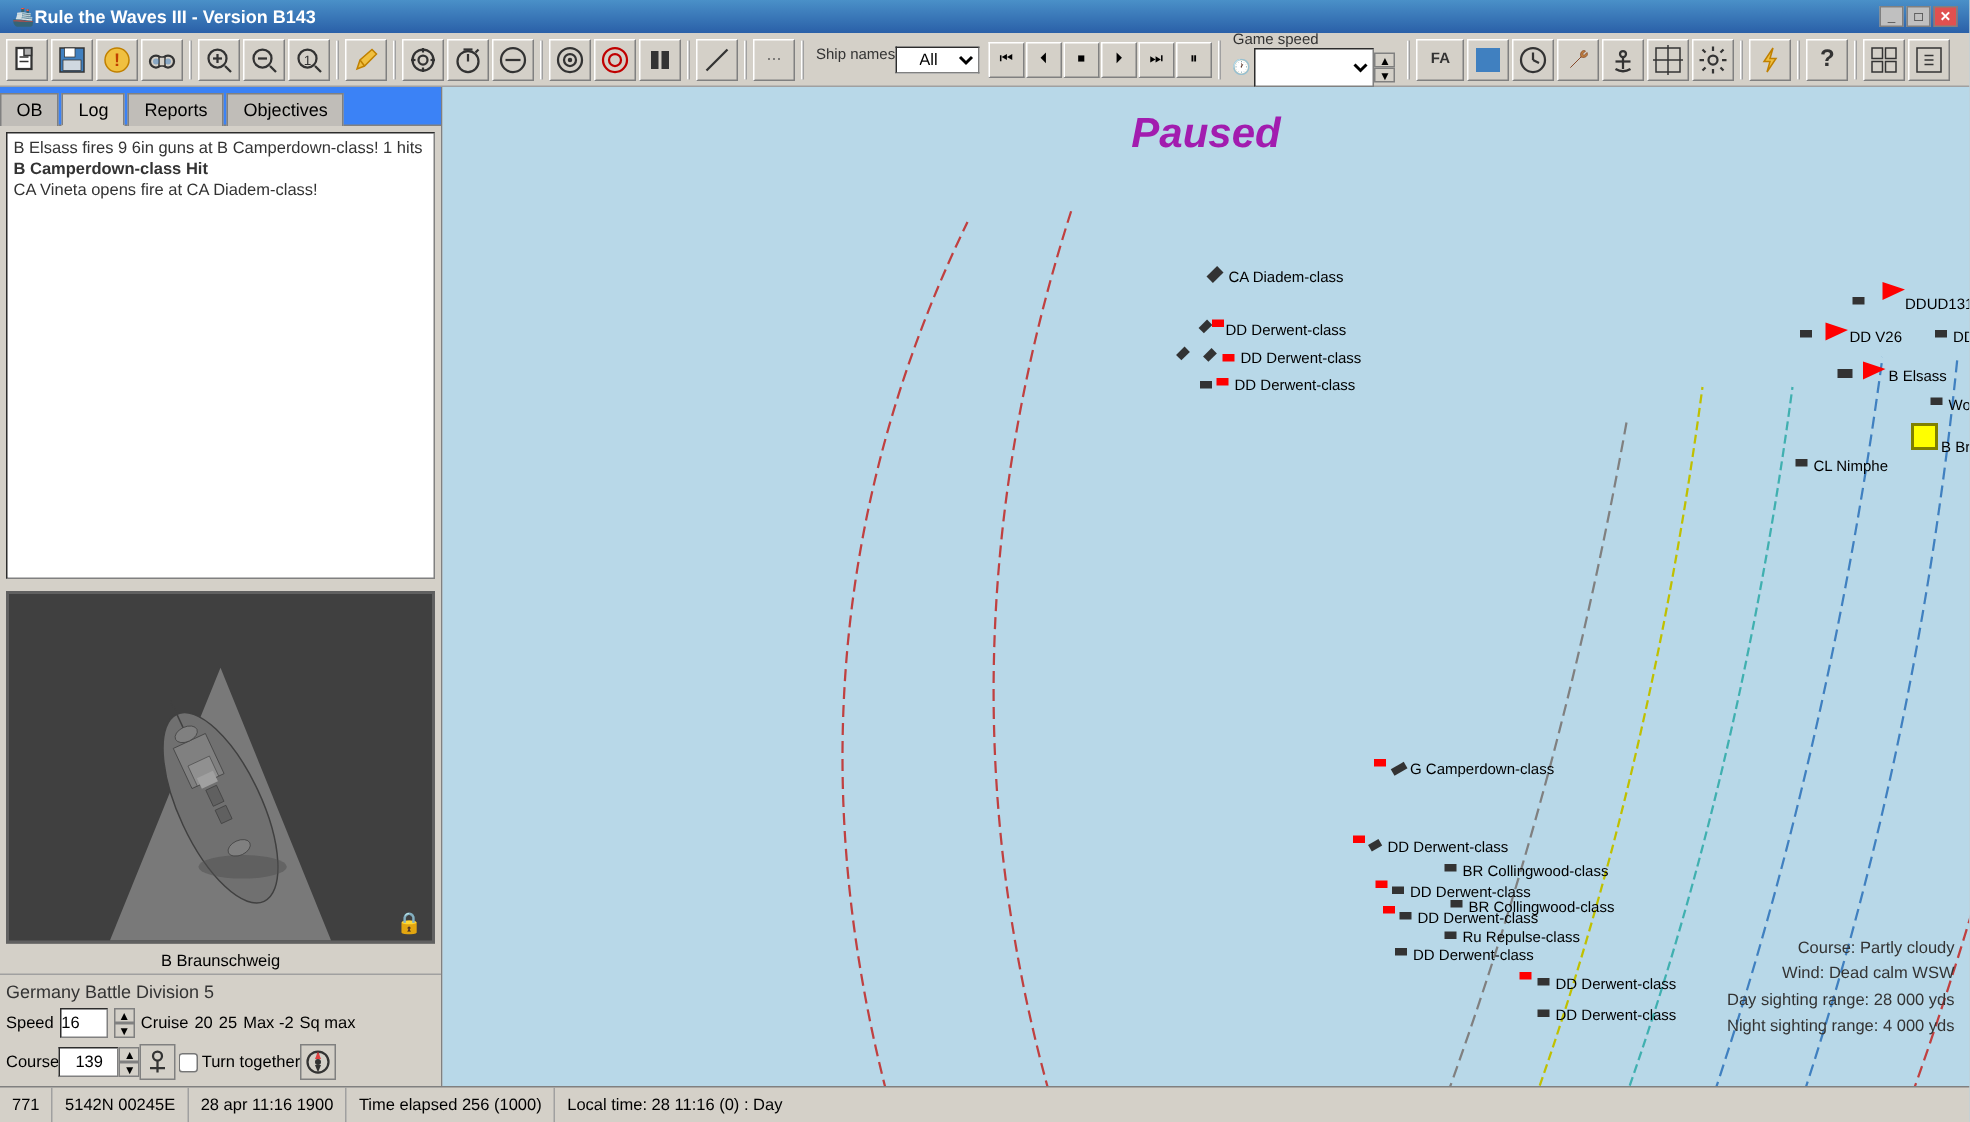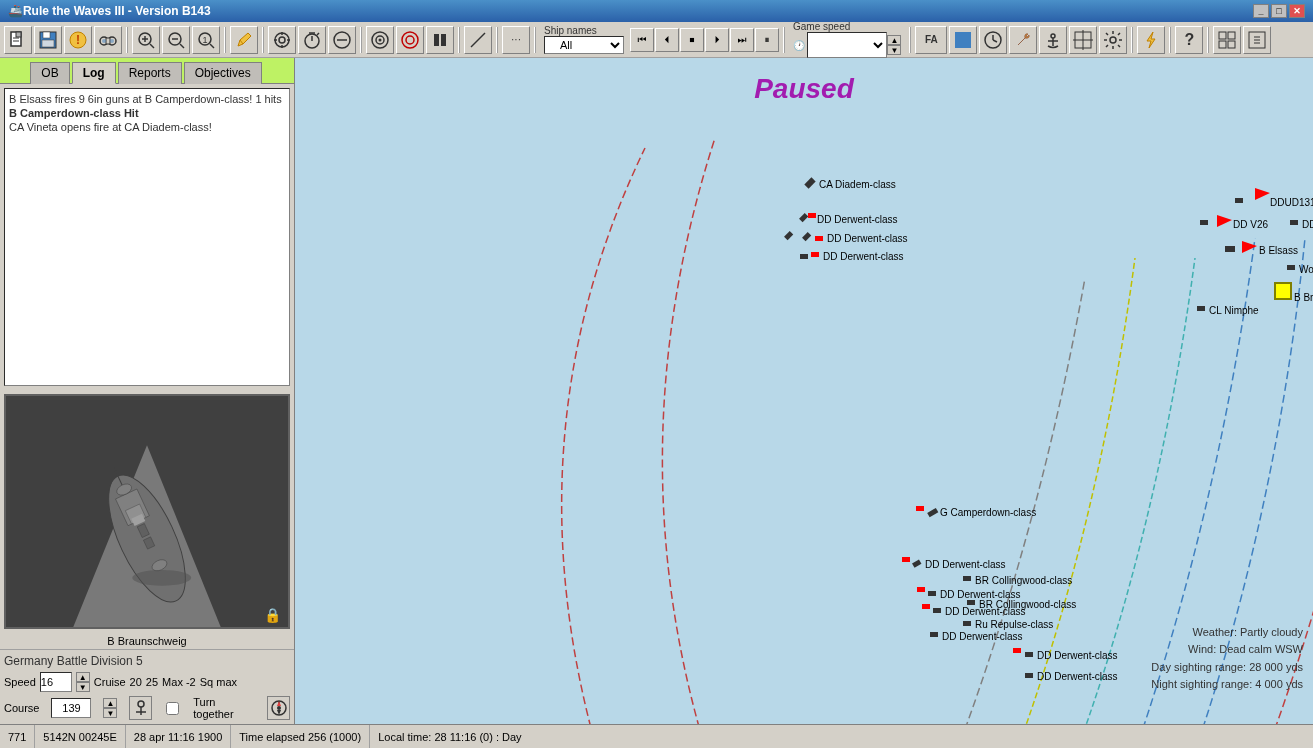--- a/index.html
+++ b/index.html
@@ -34,25 +34,25 @@
       gap: 2px;
     }
     .toolbar-btn {
       width: 28px; height: 28px; background: #d4d0c8;
       border: 1px solid #808080; border-top-color: #ffffff; border-left-color: #ffffff;
       display: flex; align-items: center; justify-content: center;
       font-size: 14px; cursor: pointer; color: #333;
     }
     .toolbar-separator { width: 2px; height: 26px; background: #a0a0a0; margin: 0 2px; border-left: 1px solid #ffffff; }
     
-    .ship-names-group { display: flex; flex-direction: column; align-items: flex-start; margin: 12px 4px; }
+    .ship-names-group { display: flex; flex-direction: row; align-items: flex-start; margin: 12px 4px; }
     .ship-names-label { font-size: 10px; color: #333; }
     .ship-names-select {
       height: 18px; font-size: 11px; background: white;
-      border: 1px inset #808080; width: 80px; padding: 0 11px;
+      border: 1px inset #808080; width: 56px; padding: 0 11px;
     }
     
     .game-speed-group { display: flex; flex-direction: column; align-items: flex-start; margin: 0 4px; }
     .game-speed-label { font-size: 10px; color: #333; }
     .game-speed-select {
       height: 26px; font-size: 11px; background: white;
       border: 1px inset #808080; width: 80px; padding: 12px 2px;
     }
 
     .playback-group { display: flex; align-items: center; gap: 1px; }
@@ -74,40 +74,39 @@
       width: 295px;
       background: #d4d0c8;
       border-right: 1px solid #808080;
       display: flex;
       flex-direction: column;
     }
 
     
     #tabs {
       display: flex;
-      background: #bef264;
+      background: #3b82f6;
       border-bottom: 1px solid #808080;
       padding-top: 3px;
-      justify-content: center;
     }
     .tab {
       padding: 3px 10px;
       background: #c0bdb8;
       border: 1px solid #808080;
       border-bottom: none;
       cursor: pointer;
       font-size: 12px;
       margin-right: 2px;
       position: relative;
       top: 1px;
     }
     .tab.active {
       background: #d4d0c8;
       border-bottom: 1px solid #d4d0c8;
-      font-weight: bold;
+      font-weight: normal;
     }
 
     
     #log-area {
       flex: 1;
       background: white;
       border: 1px inset #808080;
       margin: 4px;
       padding: 4px;
       font-size: 11px;
@@ -134,21 +133,21 @@
     .div-input {
       width: 40px; height: 20px; border: 1px inset #808080; background: white;
       font-size: 11px; text-align: left;
     }
     .div-spinner { display: flex; flex-direction: column; }
     .div-spin-btn {
       width: 14px; height: 10px; background: #d4d0c8;
       border: 1px solid #808080; font-size: 8px; cursor: pointer;
       display: flex; align-items: center; justify-content: center;
     }
-    .course-row { display: flex; align-items: center; gap: 12px; margin-top: 4px; }
+    .course-row { display: flex; align-items: center; gap: 0; margin-top: 4px; }
     .course-input {
       width: 40px; height: 20px; border: 1px inset #808080; background: white;
       font-size: 11px; text-align: center;
     }
     .turn-checkbox { margin: 0 2px; }
     .rudder-icon {
       width: 24px; height: 24px; background: #d4d0c8;
       border: 1px solid #808080; display: flex; align-items: center; justify-content: center;
       font-size: 14px; cursor: pointer;
     }
@@ -659,21 +658,21 @@
 
       <rect x="730" y="615" width="8" height="5" fill="#333"></rect>
       <text x="742" y="622" font-size="10" fill="#000">DD Derwent-class</text>
 
       <text x="1240" y="115" font-size="24" fill="#666">→</text>
     </svg>
 
     <div id="paused-text">Paused</div>
 
     <div id="weather-info">
-      <div>Weather: Partly cloudy</div>
+      <div>Course: Partly cloudy</div>
       <div>Wind: Dead calm  WSW</div>
       <div>Day sighting range: 28 000 yds</div>
       <div>Night sighting range: 4 000 yds</div>
     </div>
 
   </div>
 </div>
 
 <div id="statusbar">
   <div class="status-cell">

